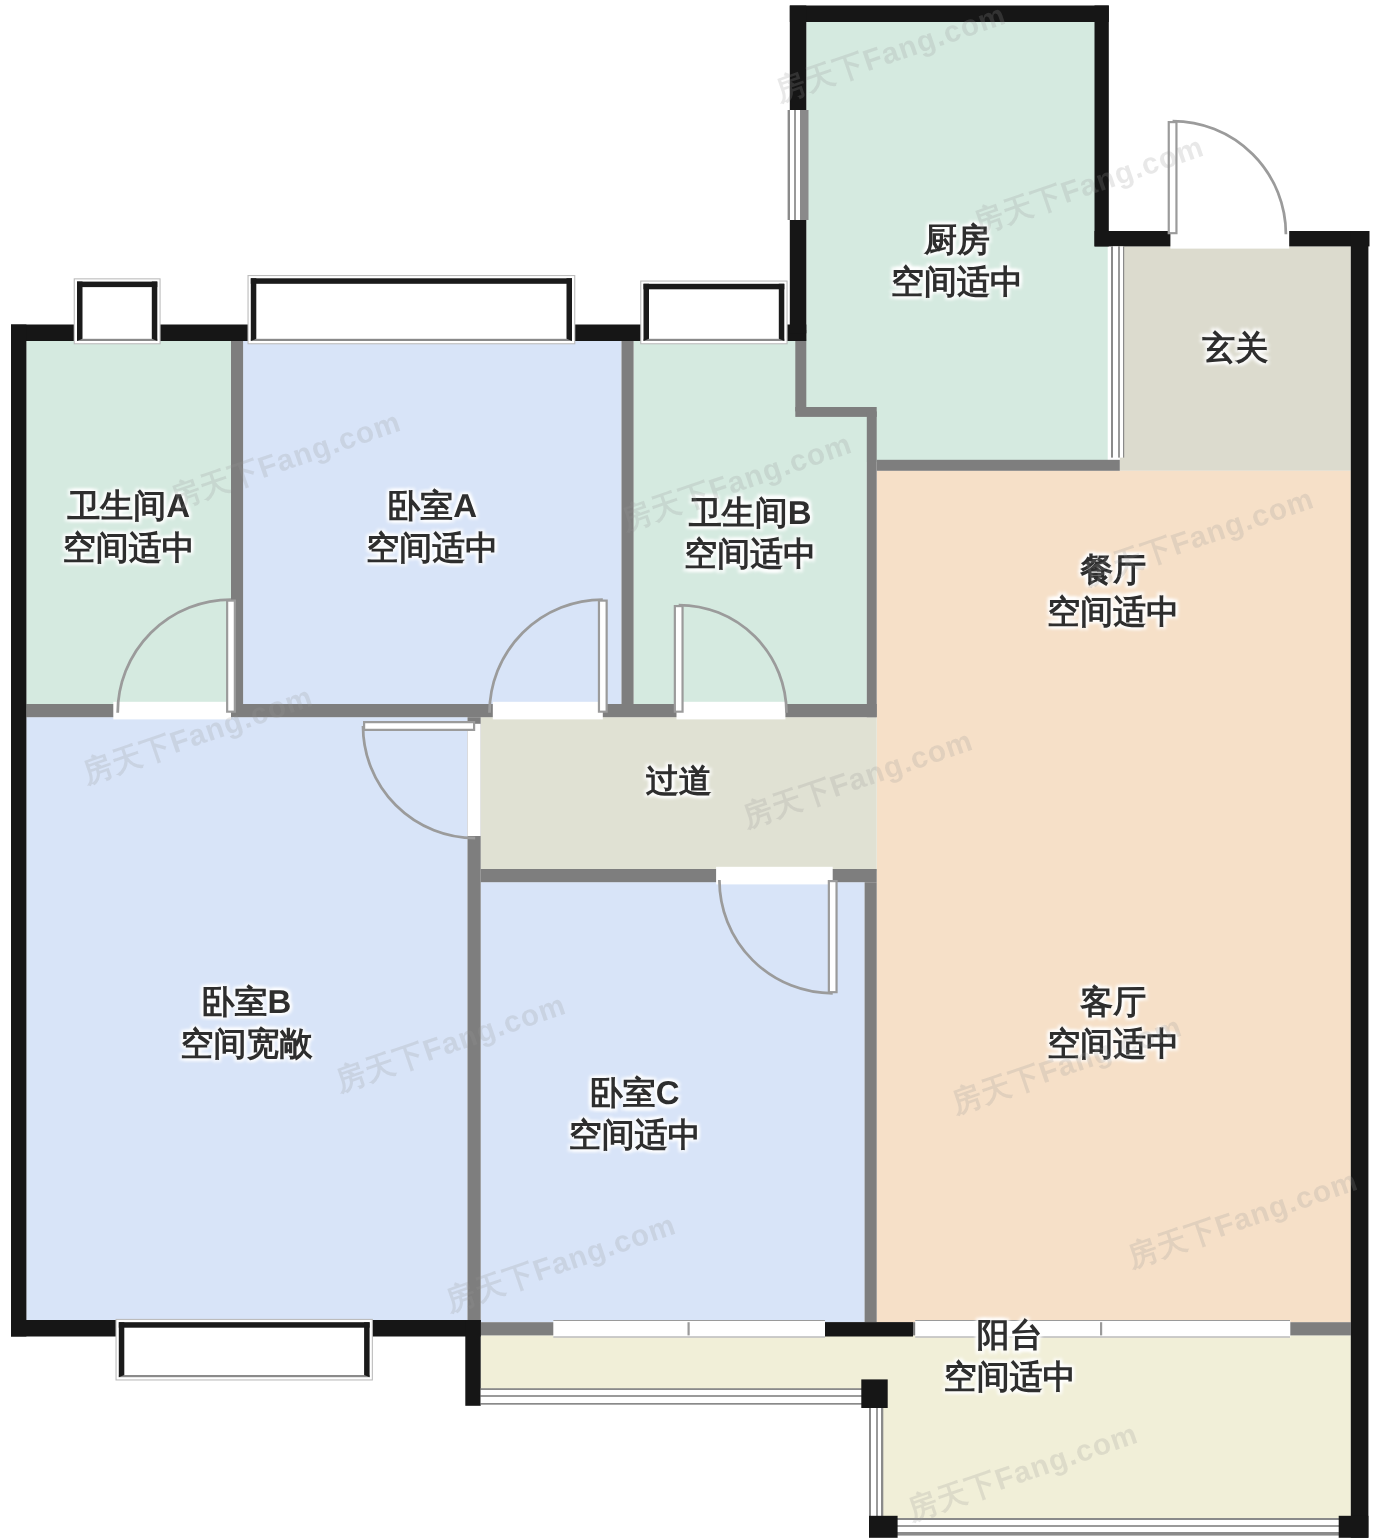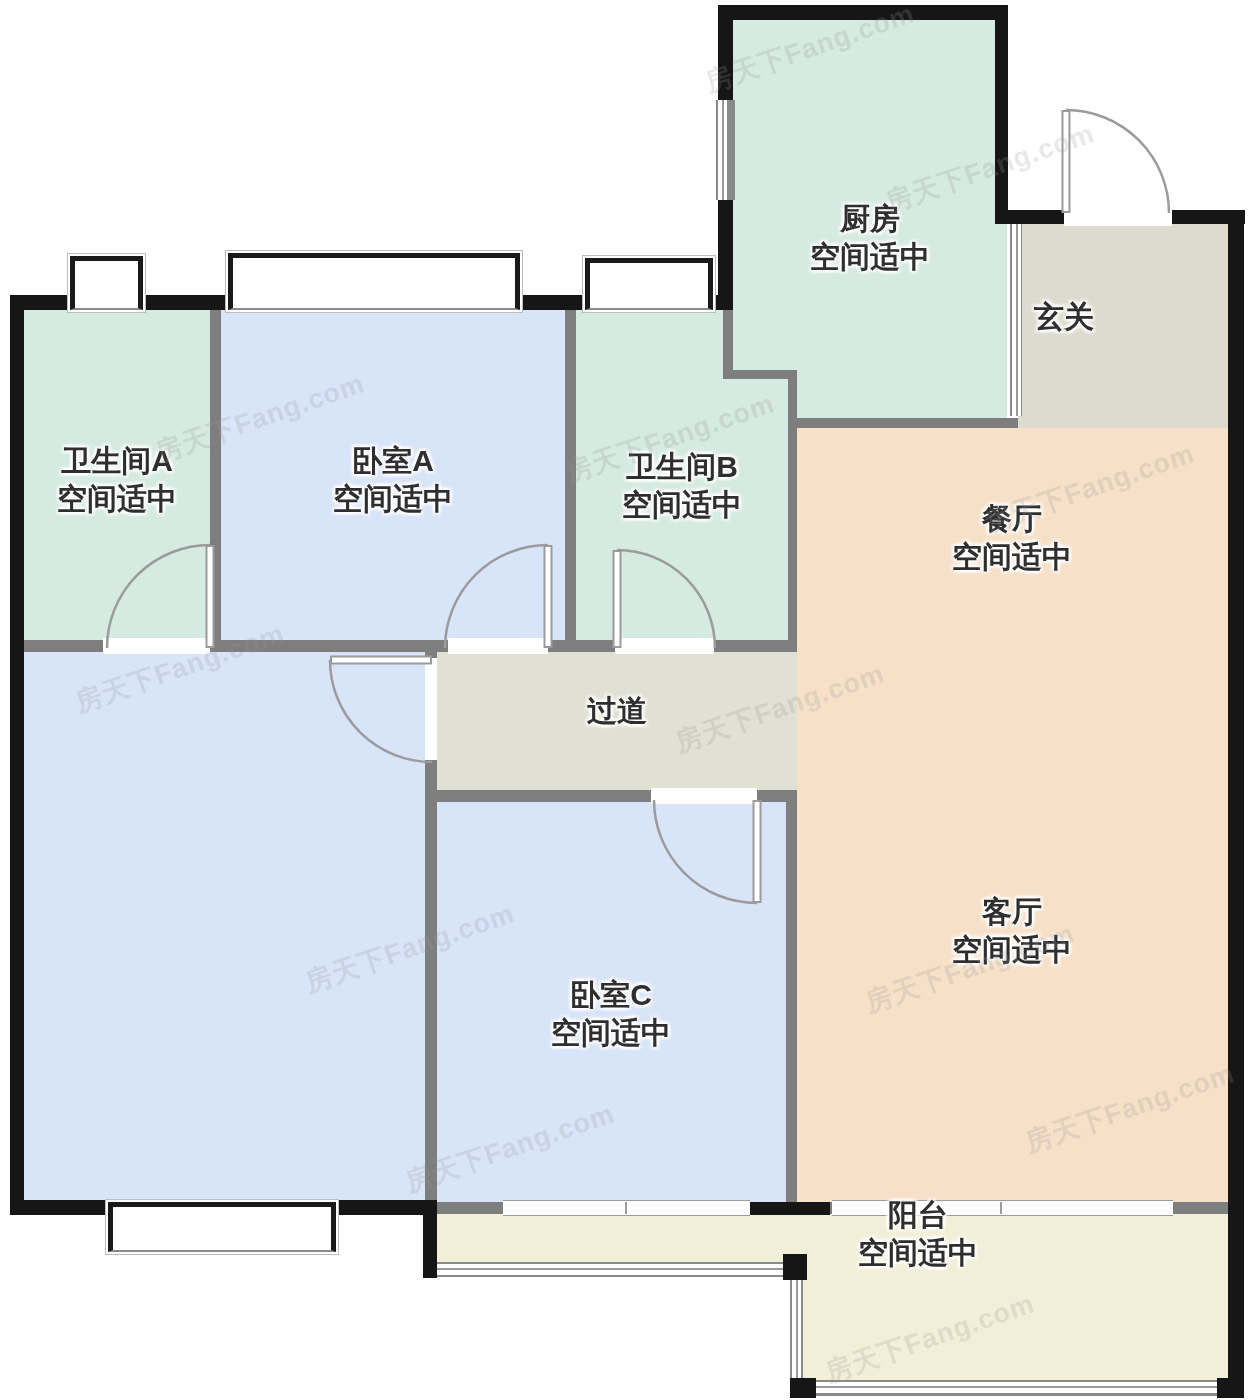--- a/index.html
+++ b/index.html
@@ -129,21 +129,21 @@
       <line x1="332" y1="660" x2="430" y2="660"></line>
       <line x1="757" y1="802" x2="757" y2="901"></line>
       <line x1="1066" y1="112" x2="1066" y2="211"></line>
     </g>
   </svg>
 
   <div class="lbl" style="left:870px;top:200px">
     <span>厨房</span>
     <span>空间适中</span>
   </div>
-  <div class="lbl" style="left:1064px;top:298px">
+  <div class="lbl" style="left:1123px;top:298px">
     <span>玄关</span>
   </div>
   <div class="lbl" style="left:117px;top:442px">
     <span>卫生间A</span>
     <span>空间适中</span>
   </div>
   <div class="lbl" style="left:393px;top:442px">
     <span>卧室A</span>
     <span>空间适中</span>
   </div>
@@ -151,25 +151,29 @@
     <span>卫生间B</span>
     <span>空间适中</span>
   </div>
   <div class="lbl" style="left:1012px;top:500px">
     <span>餐厅</span>
     <span>空间适中</span>
   </div>
   <div class="lbl" style="left:617px;top:692px">
     <span>过道</span>
   </div>
+  <div class="lbl" style="left:224px;top:893px">
+    <span>卧室B</span>
+    <span>空间宽敞</span>
+  </div>
   <div class="lbl" style="left:1012px;top:893px">
     <span>客厅</span>
     <span>空间适中</span>
   </div>
-  <div class="lbl" style="left:611px;top:976px">
+  <div class="lbl" style="left:577px;top:976px">
     <span>卧室C</span>
     <span>空间适中</span>
   </div>
   <div class="lbl" style="left:918px;top:1196px">
     <span>阳台</span>
     <span>空间适中</span>
   </div>
 
   <span class="wm" style="left:700px;top:30px">房天下Fang.com</span>
   <span class="wm" style="left:880px;top:150px">房天下Fang.com</span>

